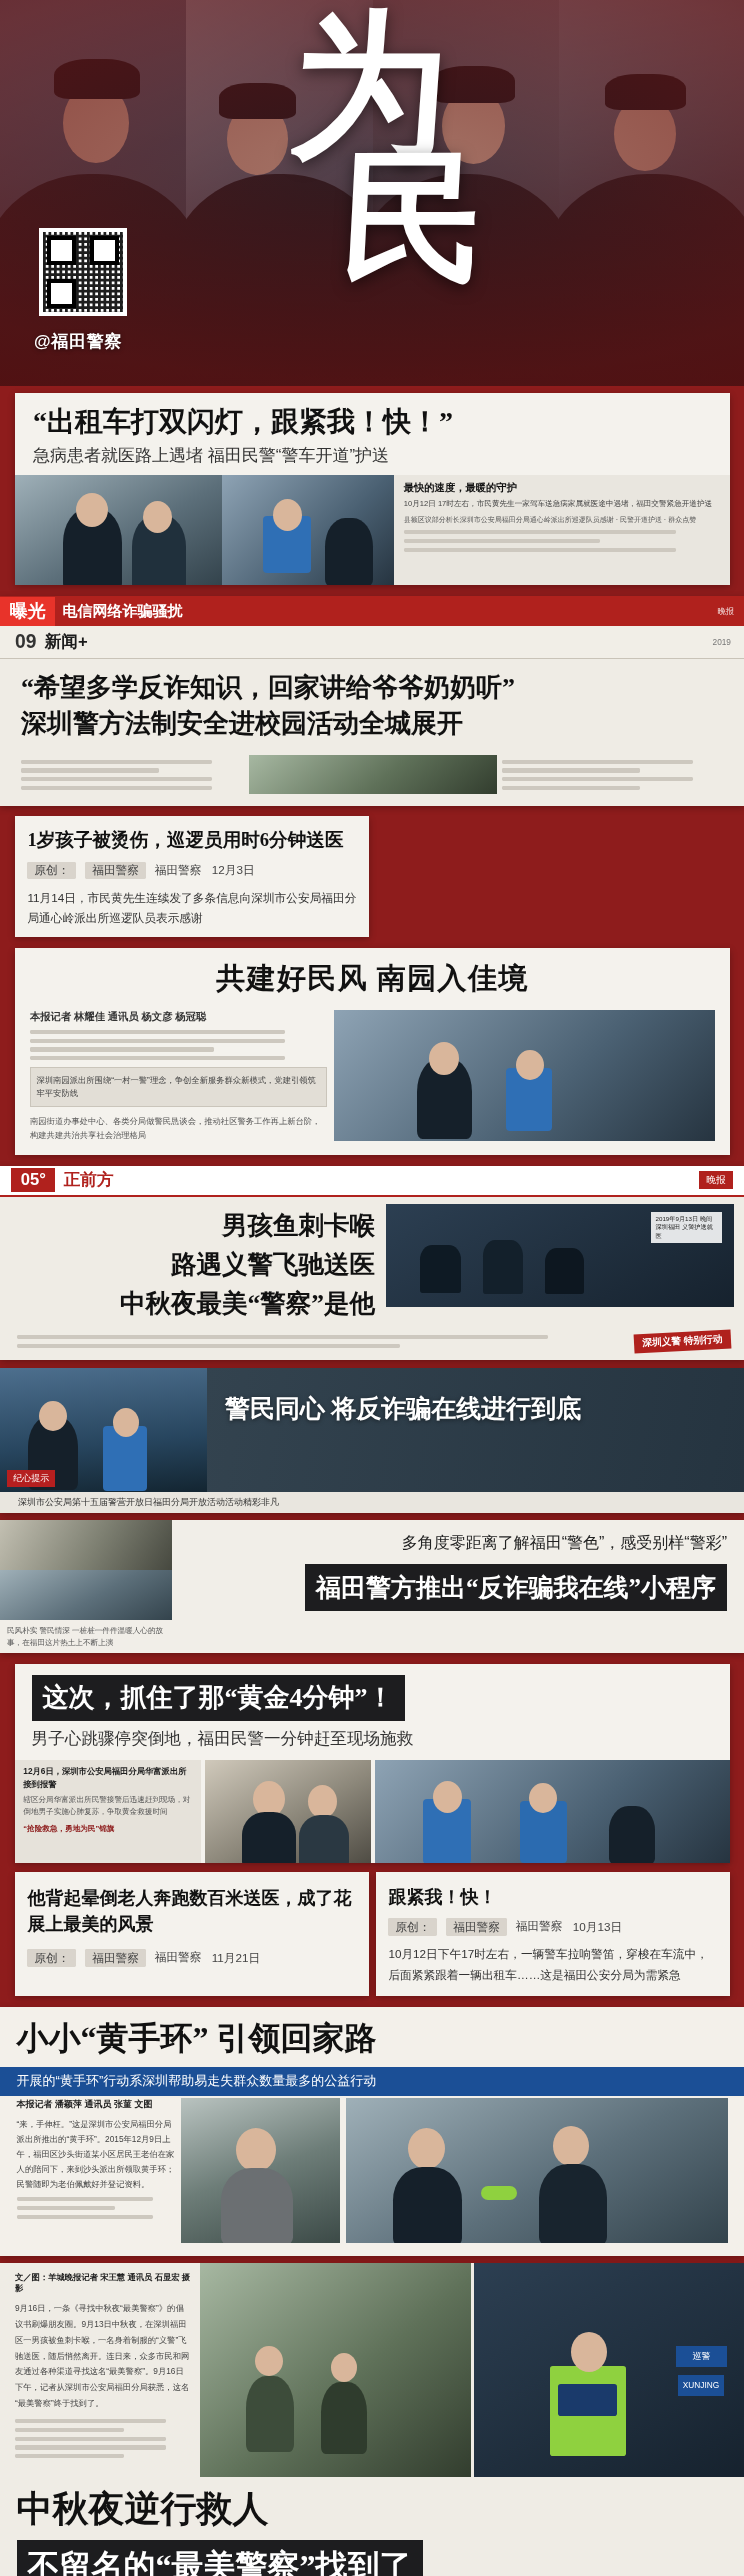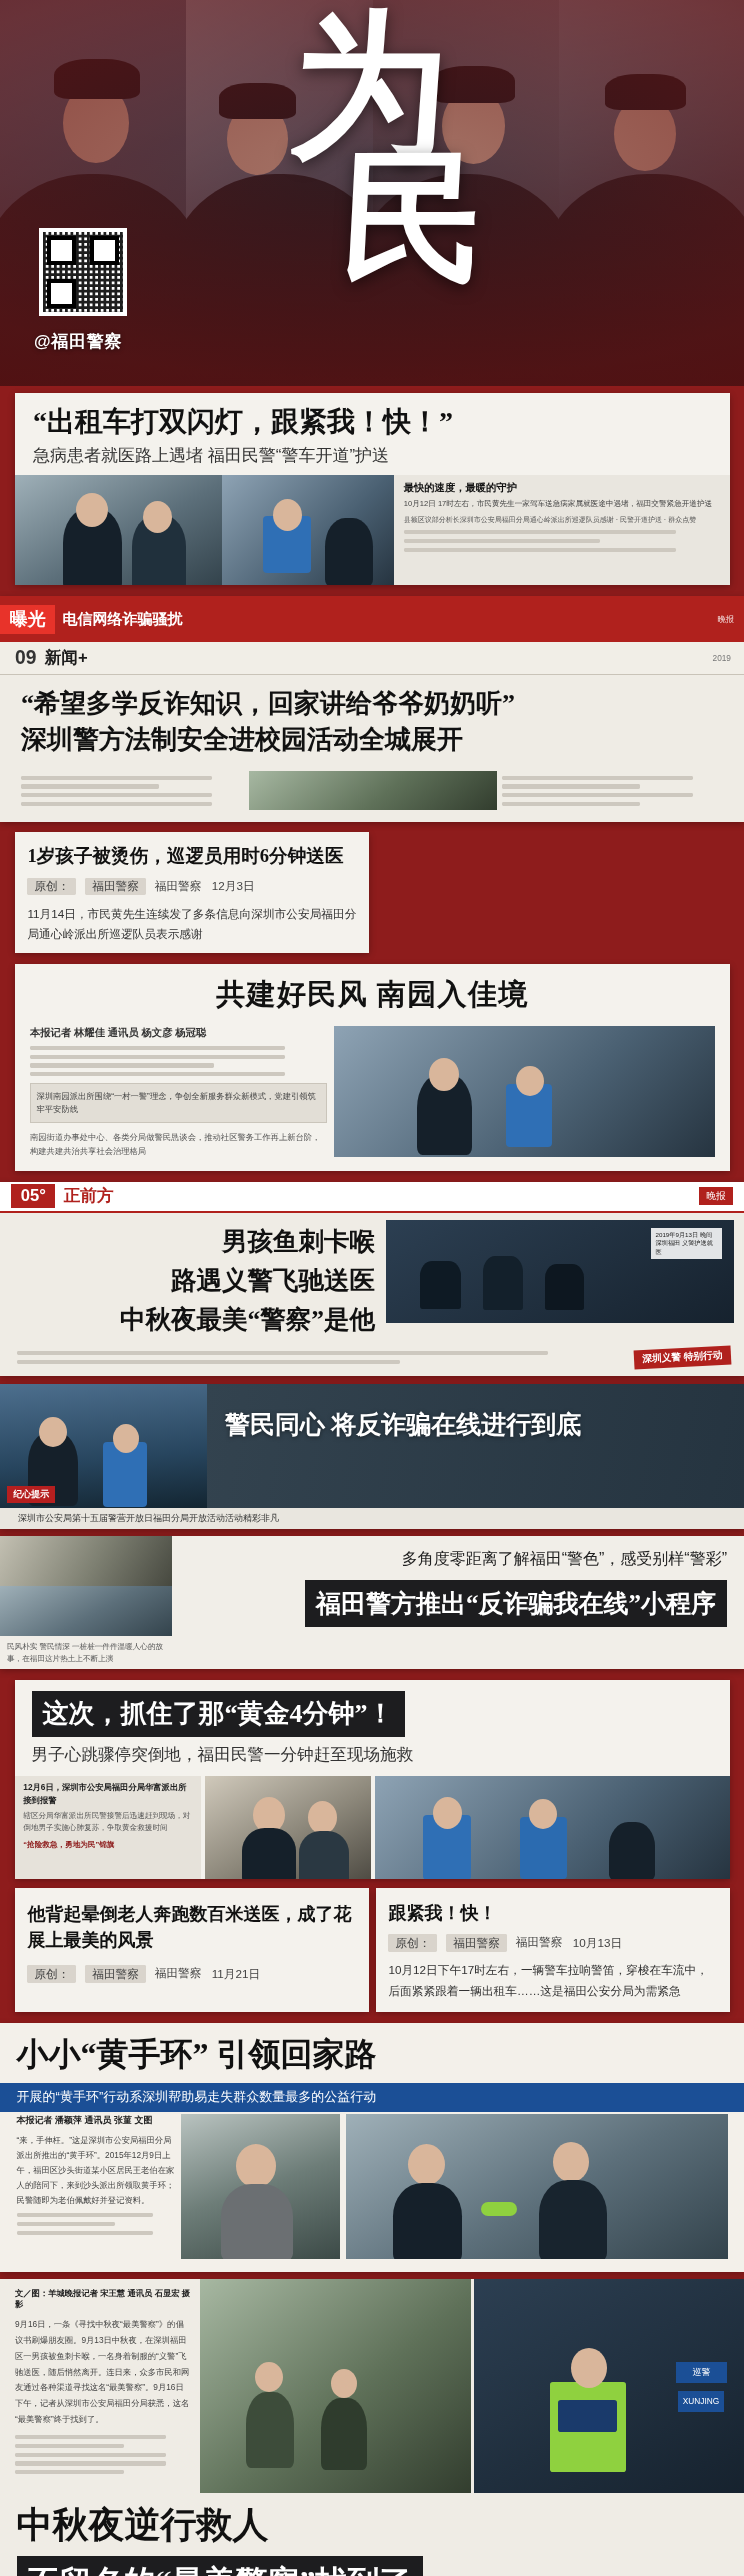--- a/index.html
+++ b/index.html
@@ -178,21 +178,21 @@
           <div class="txtlines" style="margin-top:5.5px;">
               <i class="m"></i>
               <i class="s"></i>
               <i class="m"></i>
             </div>
         </div>
       </div>
     </div>
 
     <div class="card full news" style="margin-top:11px;">
-      <div class="masthead" style="display:flex;align-items:center;height:46px;">
+      <div class="masthead" style="display:flex;align-items:center;height:30px;">
         <div style="background:#e8332a;padding:2.8px 9.7px;font-size:18px;font-weight:700;">曝光</div>
         <div style="font-size:15px;font-weight:700;padding-left:7px;">电信网络诈骗骚扰</div>
         <div style="margin-left:auto;display:flex;align-items:center;gap:7px;padding-right:11px;">
           <span style="font-size:8.3px;opacity:.85;">晚报</span>
         </div>
       </div>
       <div style="display:flex;align-items:center;background:#f1eee7;height:32px;border-bottom:1.4px solid #c9c3b8;">
         <div style="font-size:19.3px;font-weight:700;color:#333;padding:0 8.3px 0 15px;">09</div>
         <div style="font-size:16.6px;font-weight:700;color:#1a1a1a;">新闻+</div>
         <div style="margin-left:auto;padding-right:14px;font-size:8.3px;color:#777;">2019</div>
@@ -282,21 +282,21 @@
       </div>
     </div>
 
     <div class="card full" style="margin-top:8.3px;background:#2b3a46;">
       <div style="display:flex;height:124px;">
         <div class="photoblock gE" style="flex:0 0 207px;position:relative;">
           <div class="figure" style="left:28px;top:48px;width:50px;height:74px;"></div>
           <div class="head" style="left:39px;top:33px;width:28px;height:30px;"></div>
           <div class="vest" style="left:103px;top:58px;width:44px;height:65px;"></div>
           <div class="head" style="left:113px;top:40px;width:26px;height:29px;"></div>
-          <div style="position:absolute;left:7px;bottom:5.5px;background:#b51f1f;color:#fff;font-size:9px;font-weight:700;padding:2.1px 6.2px;">纪心提示</div>
+          <div style="position:absolute;left:7px;bottom:5.5px;background:#b51f1f;color:#fff;font-size:9px;font-weight:400;padding:2.1px 6.2px;">纪心提示</div>
         </div>
         <div style="flex:1;padding:16.6px 18px 0 18px;box-sizing:border-box;color:#fff;background:linear-gradient(100deg,#33434f 0%,#253440 100%);">
           <div class="hl" style="color:#fff;font-size:25px;margin-top:7px;text-shadow:0 1.4px 4.1px rgba(0,0,0,.5);">警民同心 将反诈骗在线进行到底</div>
         </div>
       </div>
       <div style="background:#e9e6df;color:#333;font-size:9px;padding:4.1px 18px;">深圳市公安局第十五届警营开放日福田分局开放活动活动精彩非凡</div>
     </div>
 
     <div class="card full" style="margin-top:4.1px;background:#f1eee8;">
       <div style="display:flex;">

